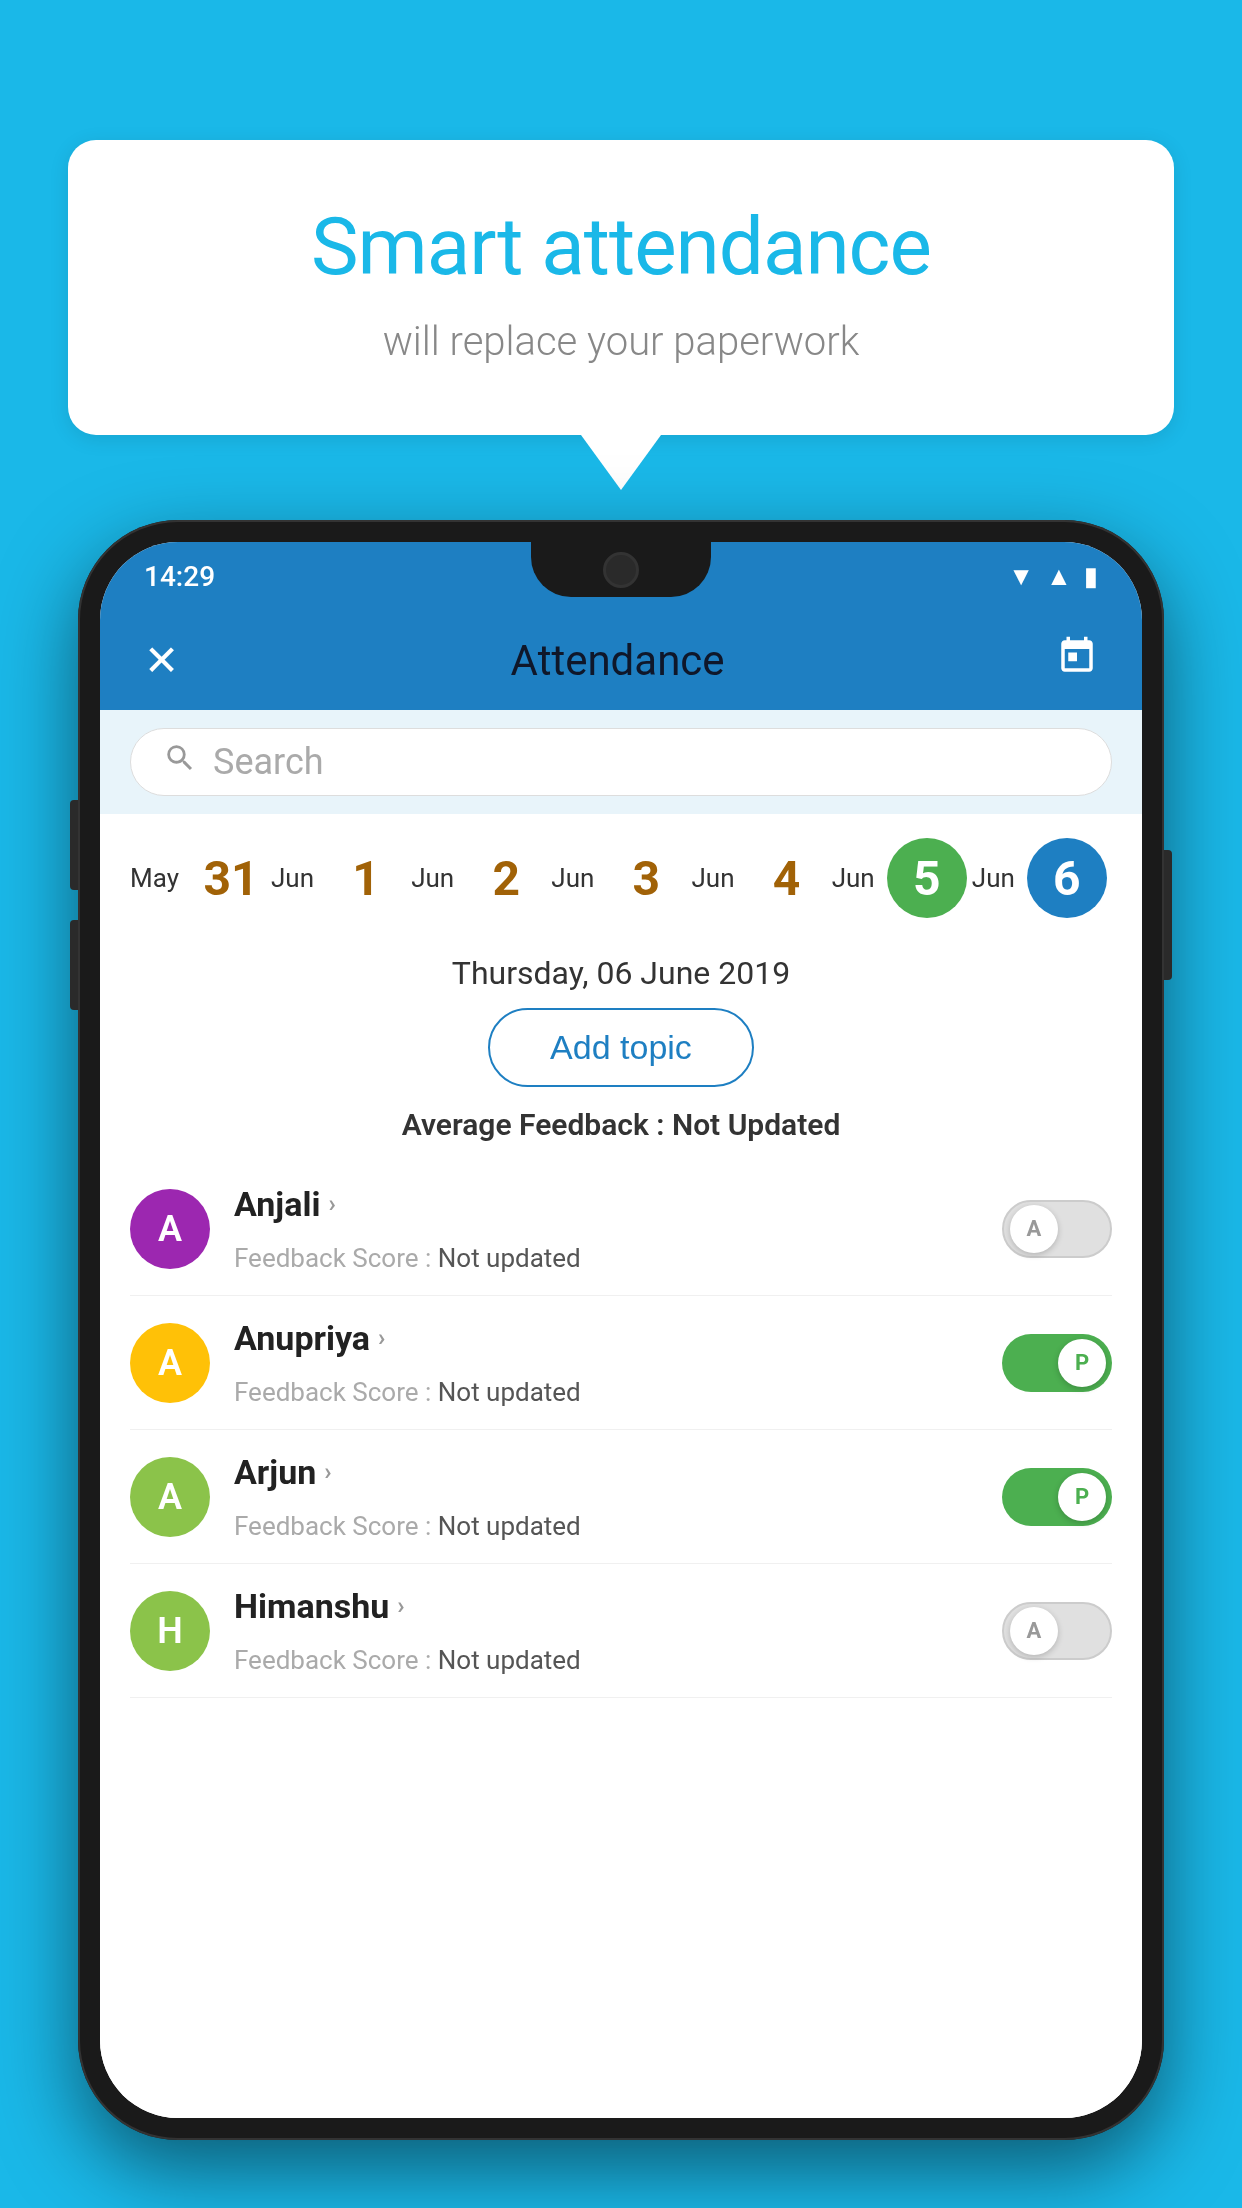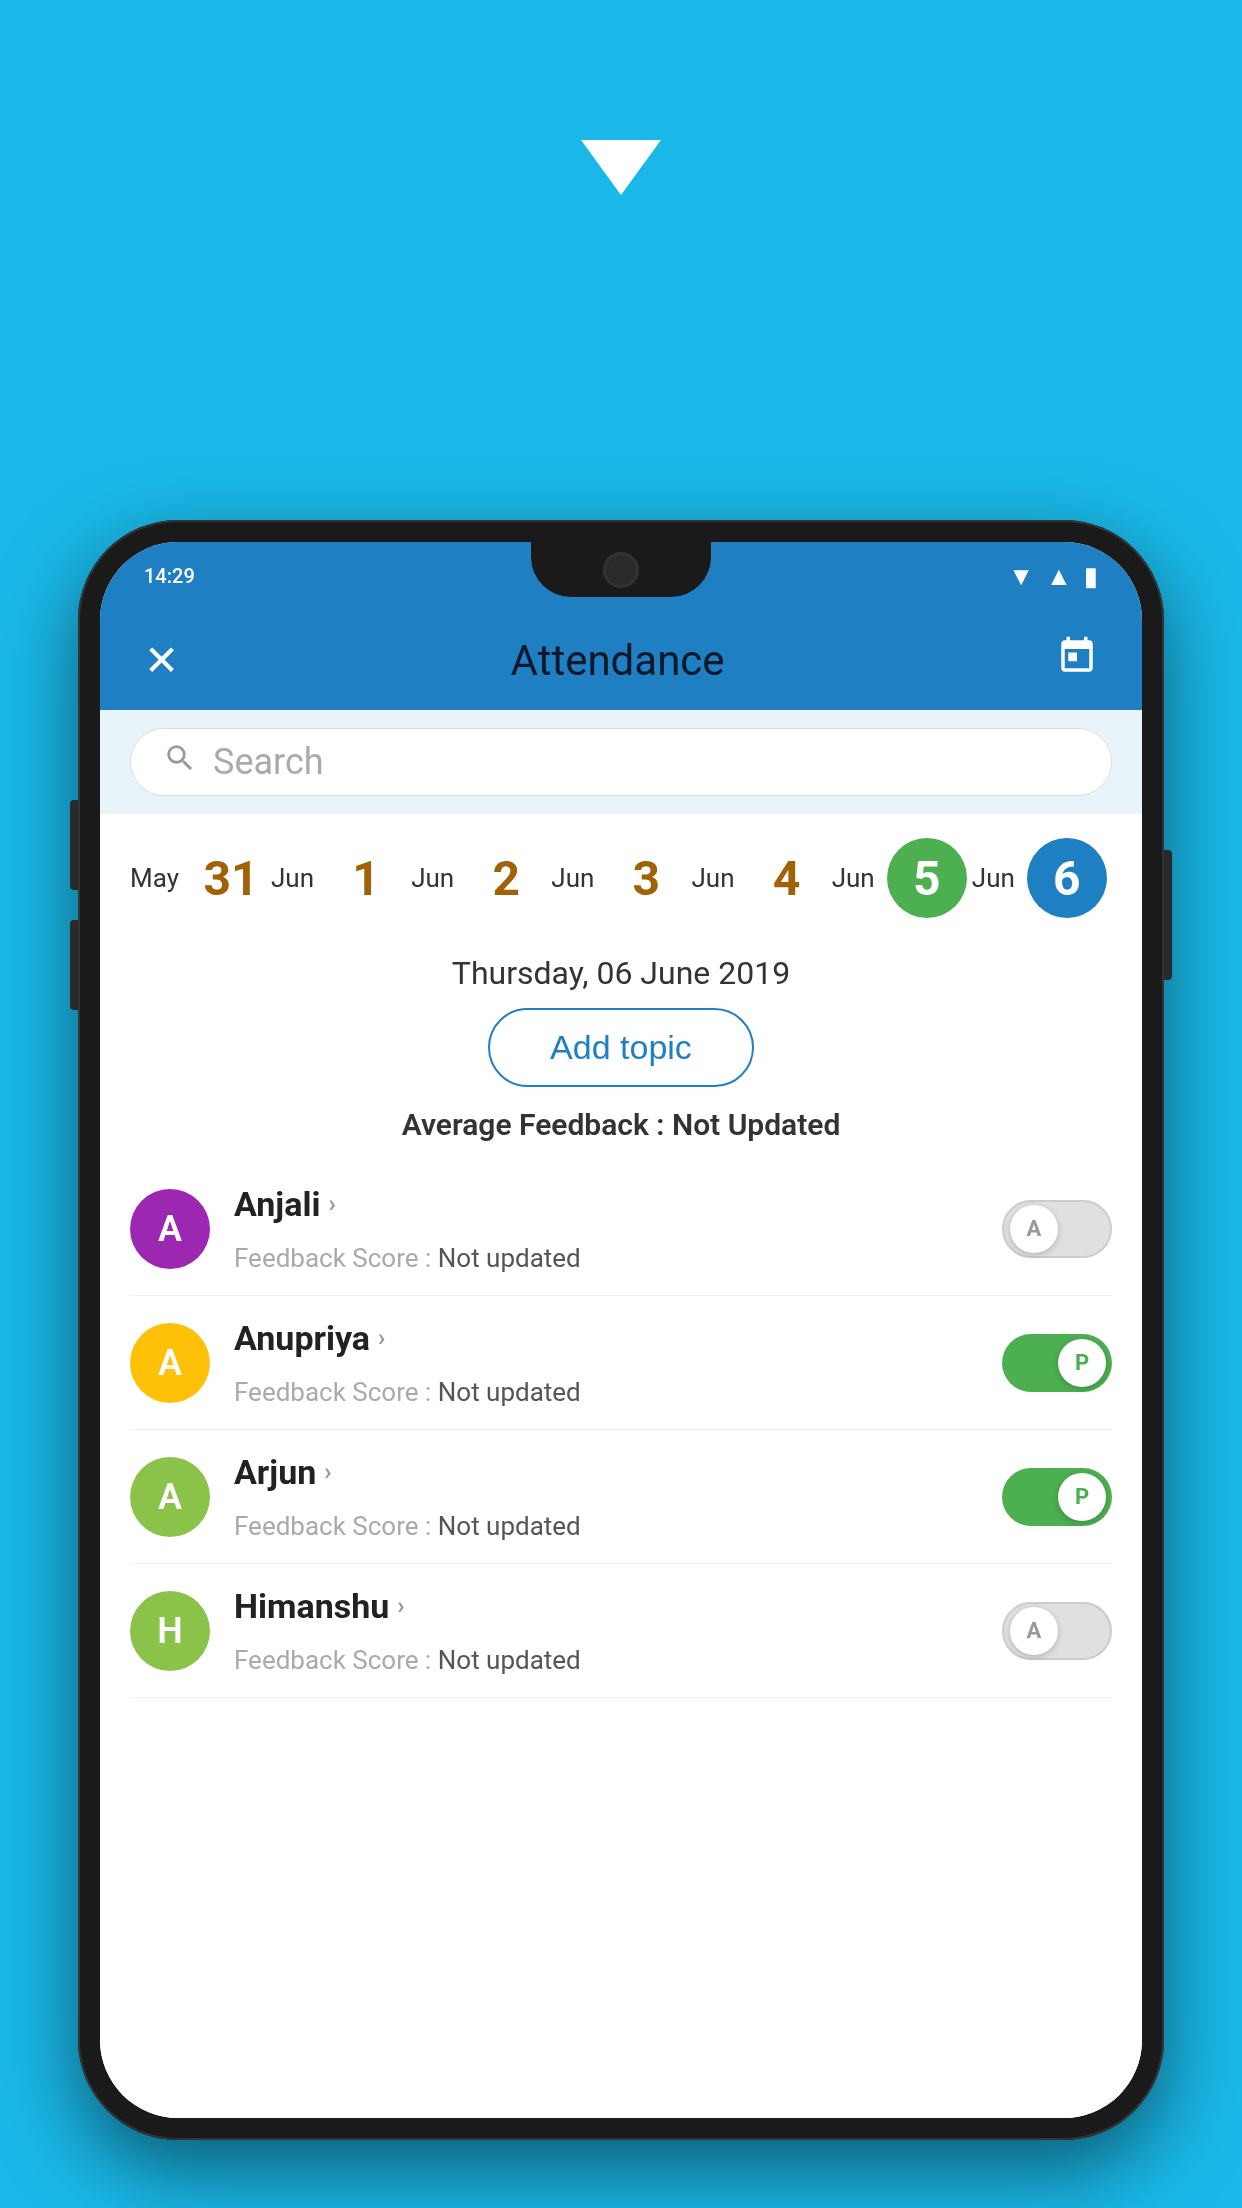--- a/index.html
+++ b/index.html
@@ -131,21 +131,21 @@
       background: #1e7fc2;
       height: 68px;
       display: flex;
       align-items: center;
       justify-content: space-between;
       padding: 0 44px;
       flex-shrink: 0;
     }
     .status-time {
       color: white;
-      font-size: 20px;
+      font-size: 28px;
       font-weight: 500;
     }
     .status-icons {
       display: flex;
       align-items: center;
       gap: 12px;
     }
     .wifi-icon, .signal-icon, .battery-icon {
       color: white;
       font-size: 26px;
@@ -365,20 +365,24 @@
     }
     .toggle.on .toggle-thumb {
       color: #4caf50;
       font-size: 22px;
     }
   </style>
 </head>
 <body>
 
 <div class="speech-bubble-container">
+  <div class="speech-bubble">
+    <div class="speech-bubble-title">Smart attendance</div>
+    <div class="speech-bubble-subtitle">will replace your paperwork</div>
+  </div>
   <div class="speech-bubble-arrow"></div>
 </div>
 
 <div class="phone-container">
   <div class="phone-frame">
     <div class="phone-side-btn-left"></div>
     <div class="phone-side-btn-left2"></div>
     <div class="phone-side-btn-right"></div>
     <div class="phone-notch">
       <div class="phone-camera"></div>

